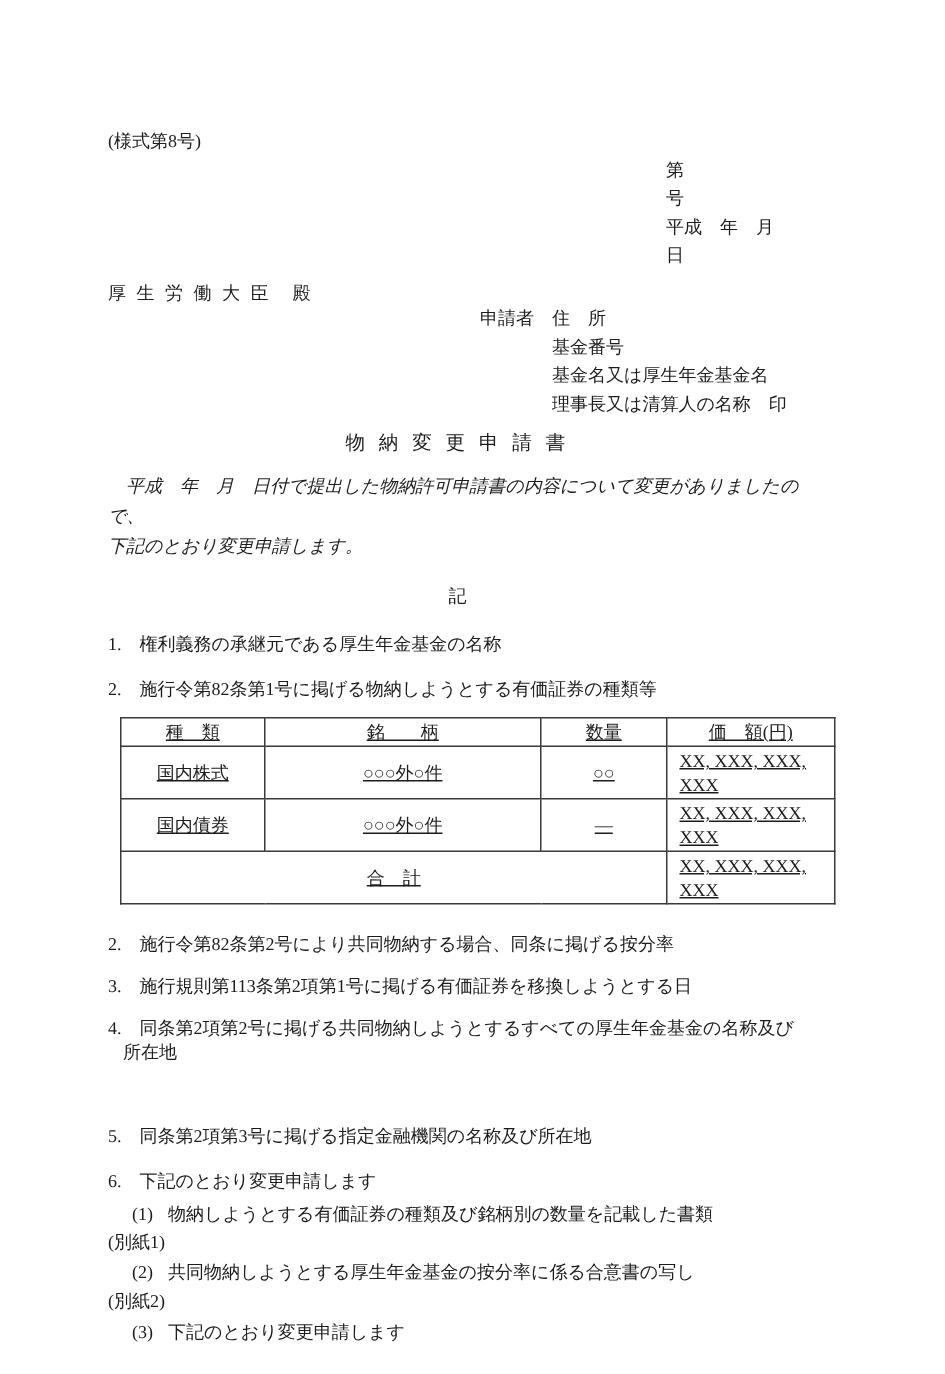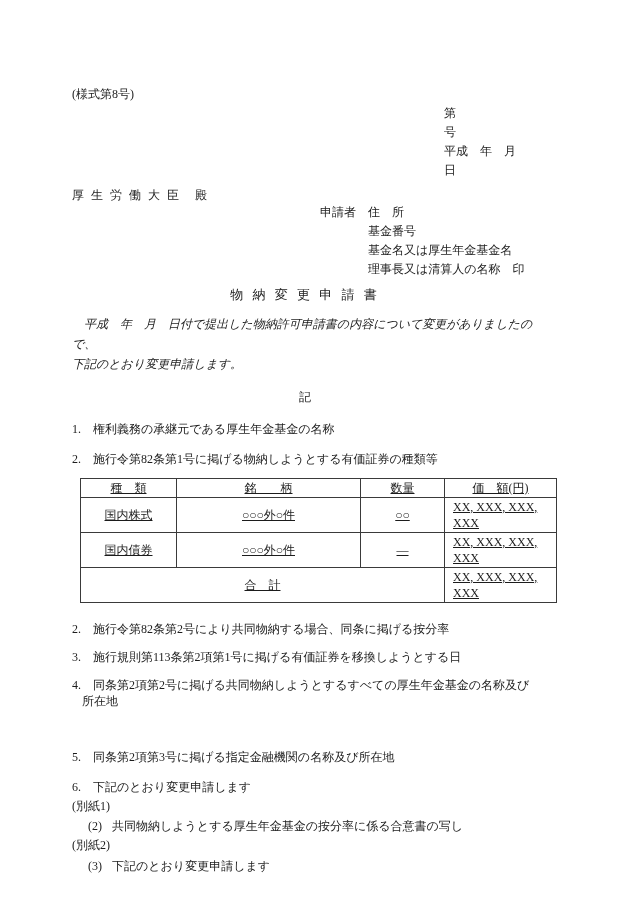--- a/index.html
+++ b/index.html
@@ -155,20 +155,23 @@
 
   <div class="item i5">
     <span class="no">5.</span><span>同条第2項第3号に掲げる指定金融機関の名称及び所在地</span>
   </div>
 
   <div class="item i6">
     <span class="no">6.</span><span>下記のとおり変更申請します</span>
   </div>
 
 
+  <div class="attach-item">
+    <span class="no">(1)</span><span>物納しようとする有価証券の種類及び銘柄別の数量を記載した書類</span>
+  </div>
   <div class="attach-note">(別紙1)</div>
 
   <div class="attach-item a2">
     <span class="no">(2)</span><span>共同物納しようとする厚生年金基金の按分率に係る合意書の写し</span>
   </div>
   <div class="attach-note">(別紙2)</div>
 
   <div class="attach-item a3">
     <span class="no">(3)</span><span>下記のとおり変更申請します</span>
   </div>

